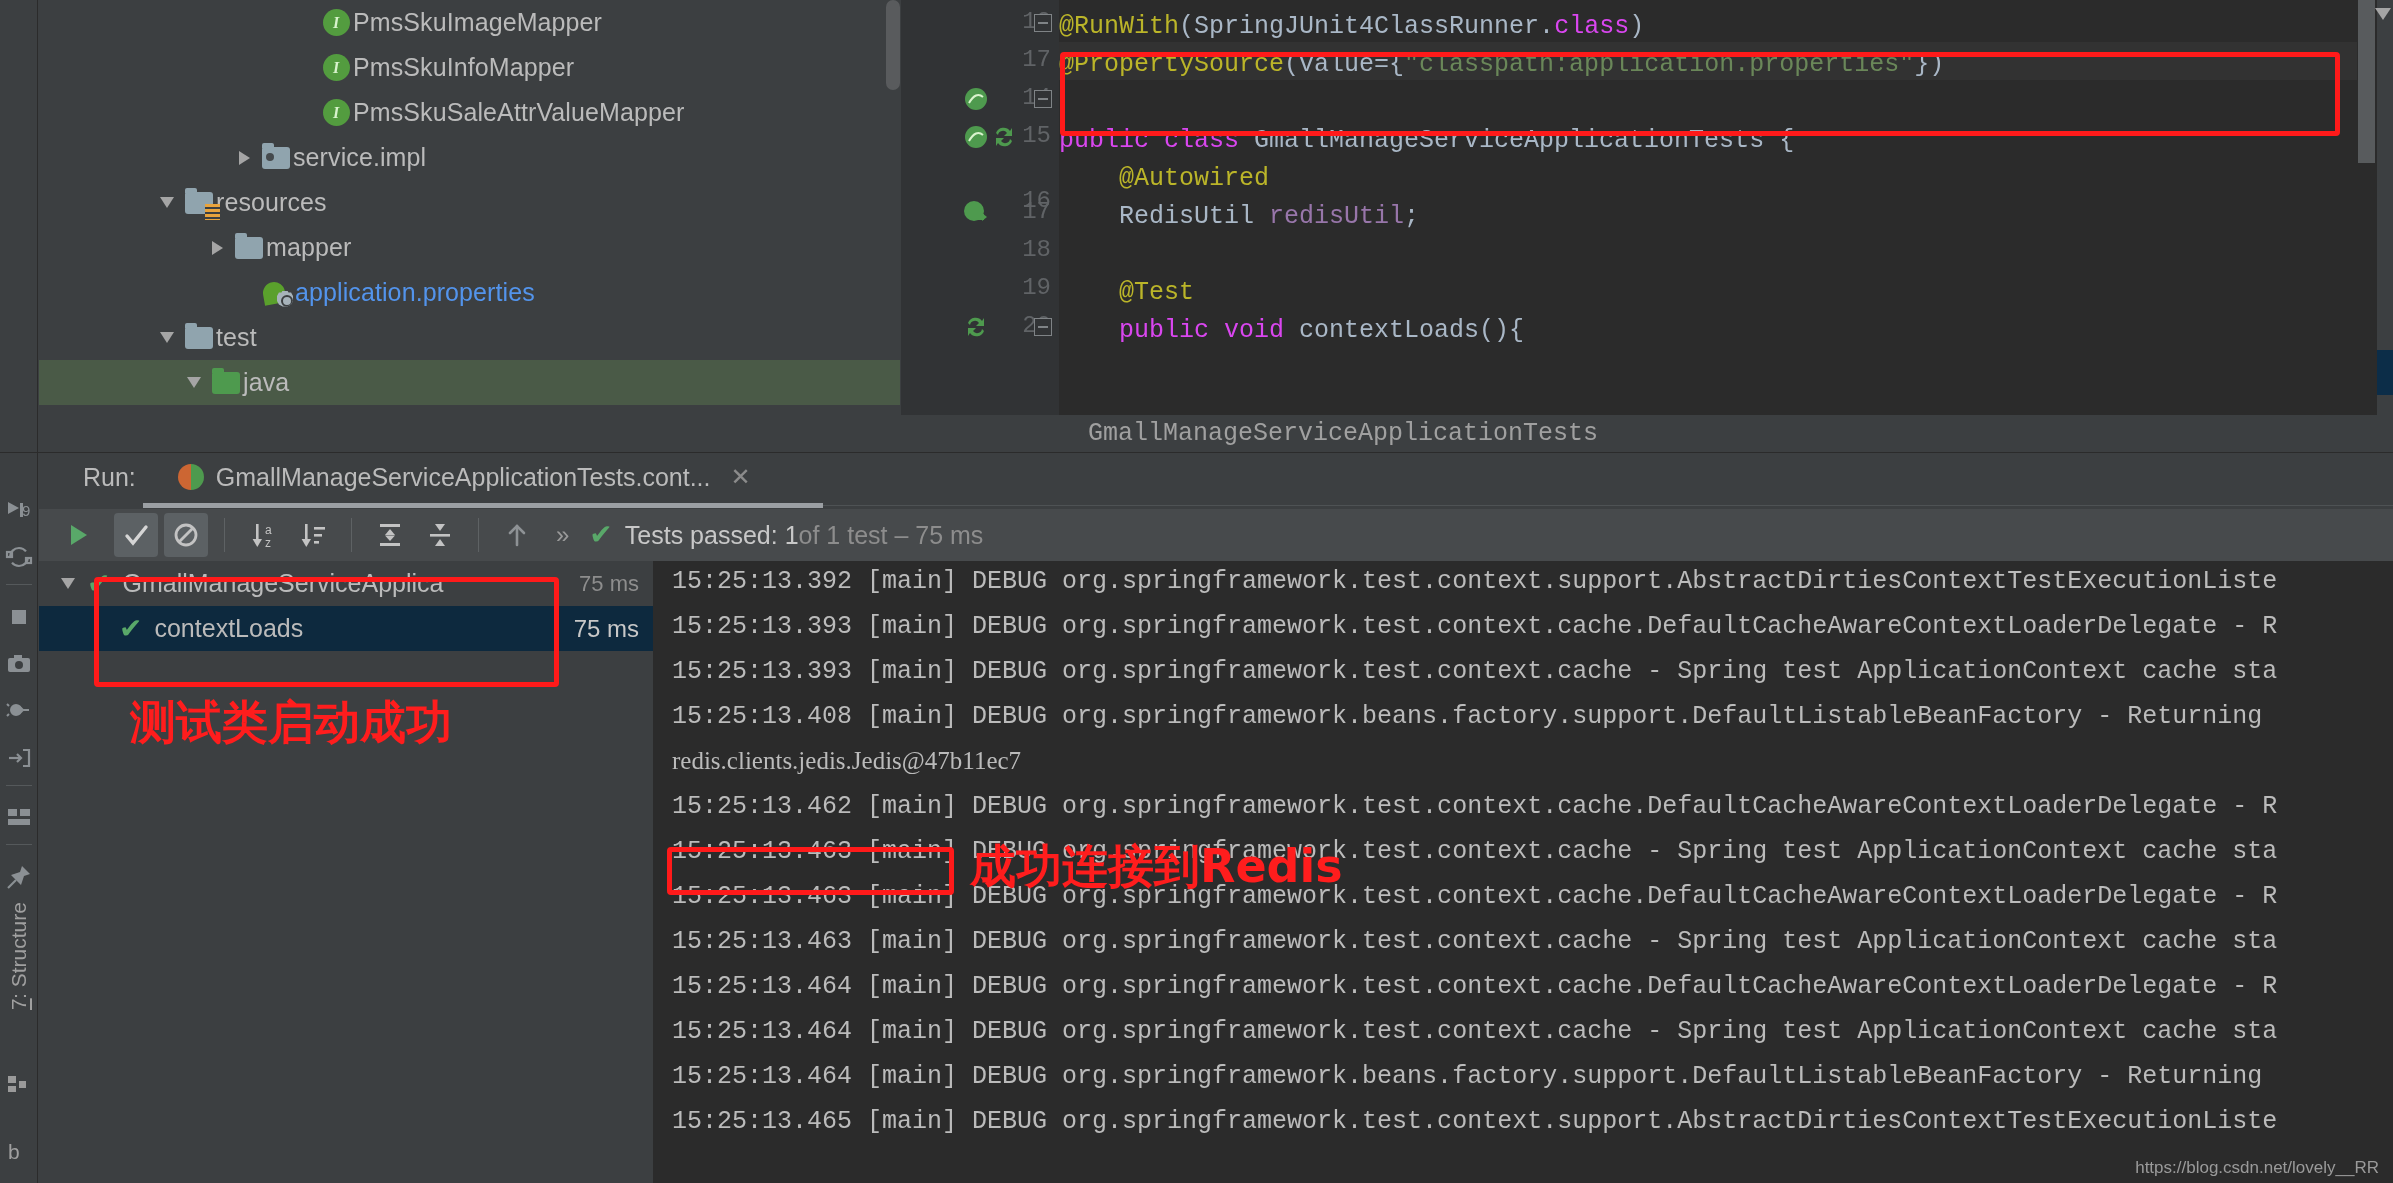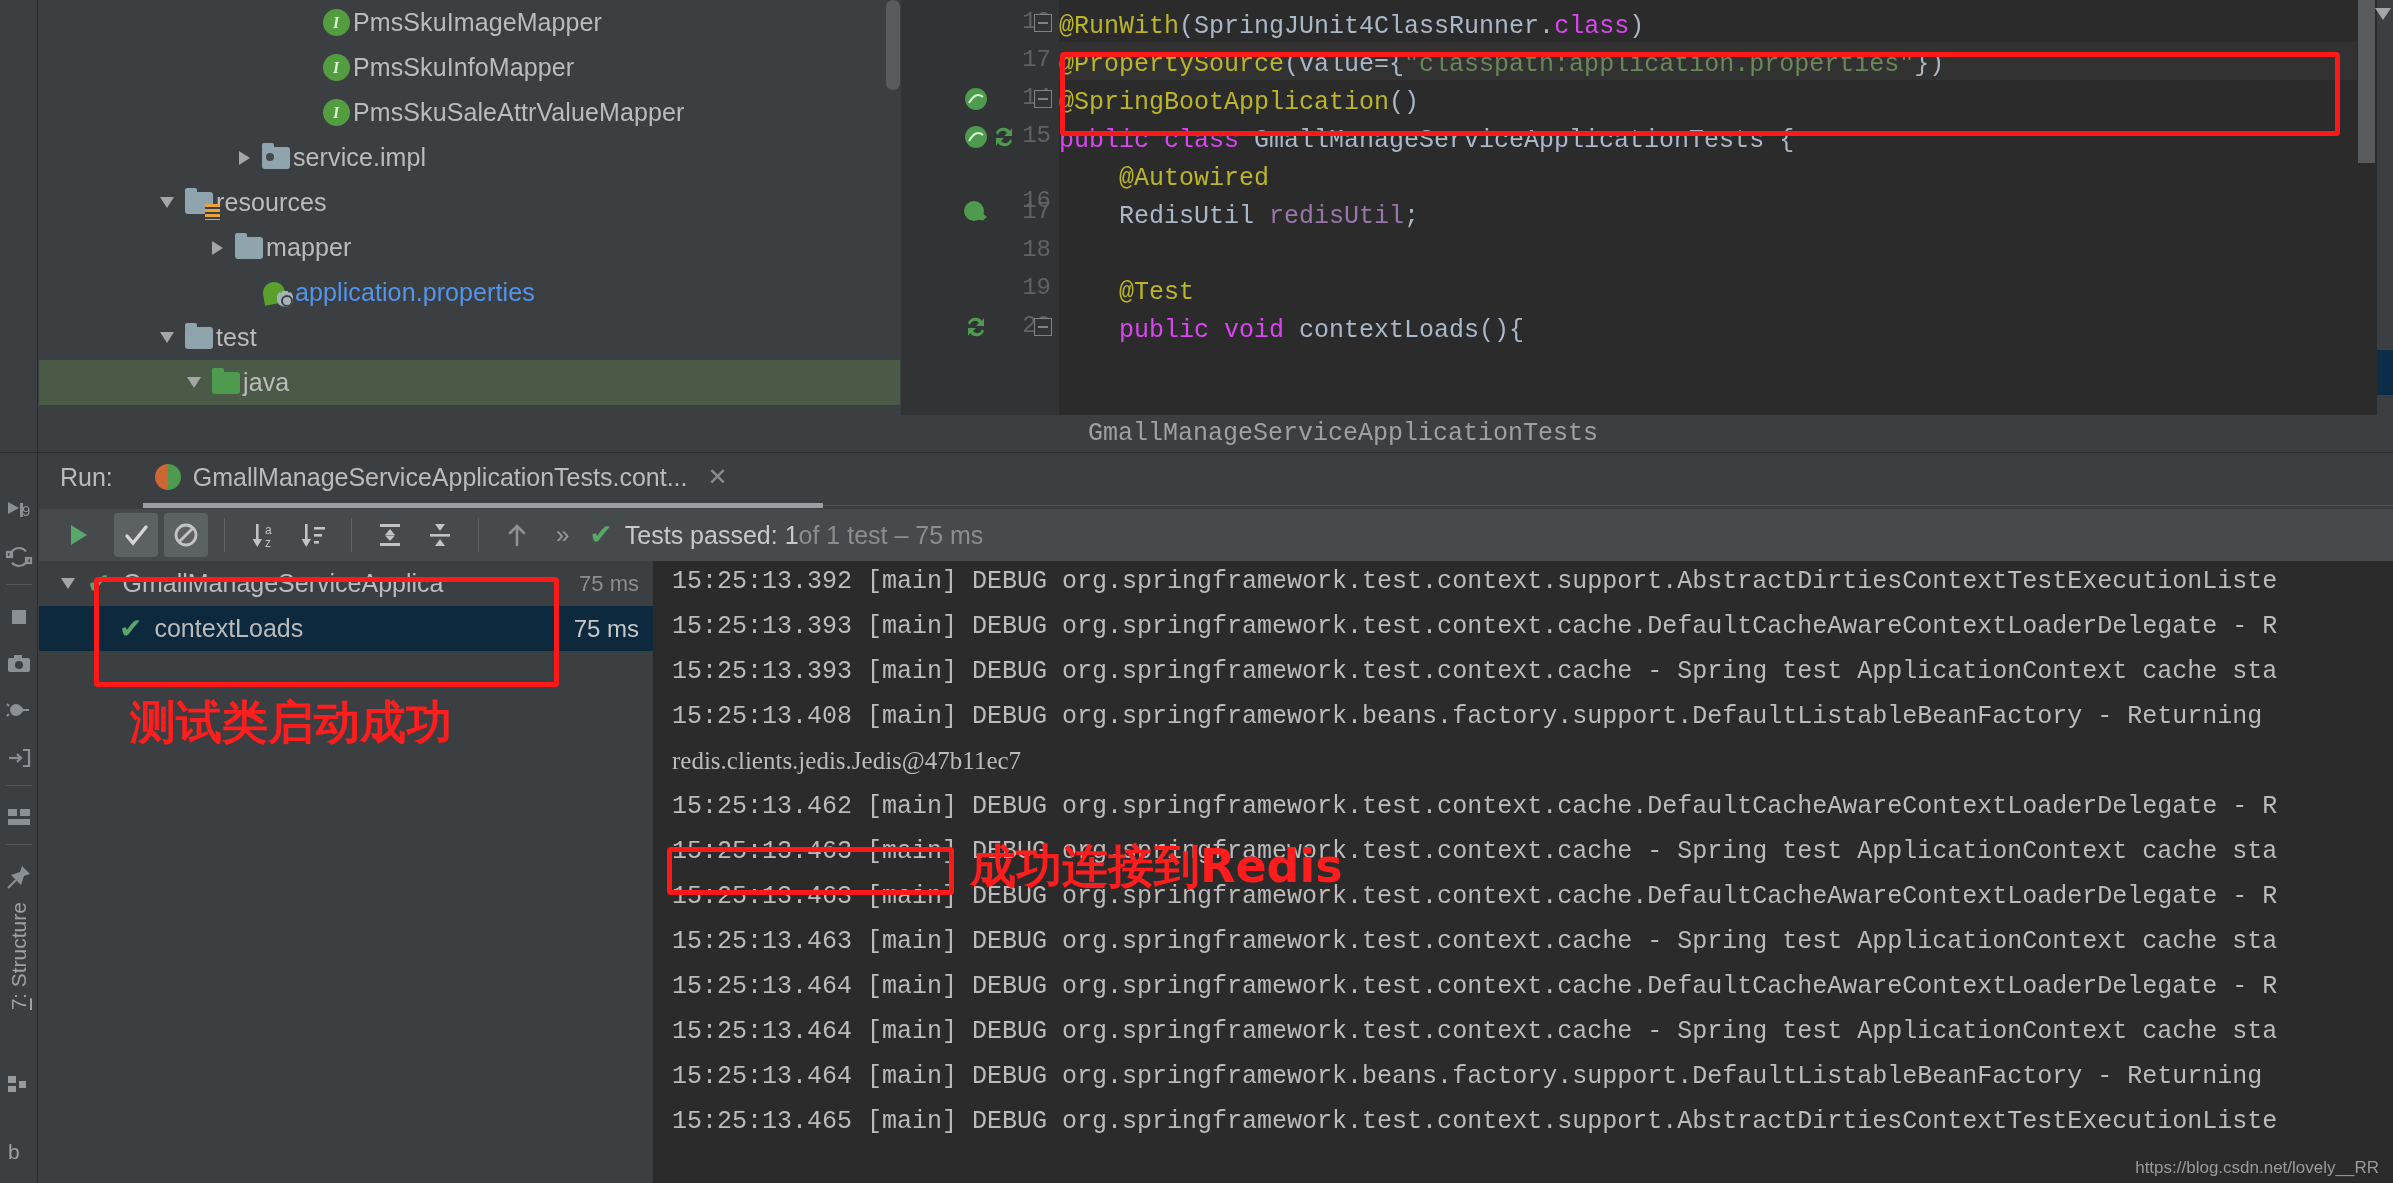--- a/index.html
+++ b/index.html
@@ -85,21 +85,21 @@
   .run-panel{position:absolute;left:0;top:452px;width:2393px;height:731px;background:#3c3f41;border-top:1px solid #2b2b2b;}
 
   
   .vstrip{position:absolute;left:0;top:0;width:38px;height:731px;background:#3c3f41;border-right:1px solid #2b2b2b;}
   .vstrip-label{position:absolute;left:0;bottom:128px;width:38px;height:200px;
       writing-mode:vertical-rl;transform:rotate(180deg);
       display:flex;align-items:center;justify-content:center;color:#a0a0a0;font-size:21px;white-space:nowrap;}
   .vstrip-ico{position:absolute;left:5px;width:28px;height:28px;}
   .vstrip-b{position:absolute;left:8px;bottom:20px;color:#a0a0a0;font-size:21px;}
 
-  .run-header{position:absolute;left:39px;top:0;width:2354px;height:48px;display:flex;align-items:center;}
+  .run-header{position:absolute;left:39px;top:0;width:2354px;height:48px;display:flex;align-items:center;padding-left:23px;}
   .run-label{margin-left:21px;font-size:25px;color:#bbbbbb;}
   .run-tab{display:flex;align-items:center;margin-left:42px;}
   .run-tab-ico{width:26px;height:26px;position:relative;margin-right:12px;}
   .run-tab-ico .lh{position:absolute;left:0;top:0;width:13px;height:26px;background:#cc6633;border-radius:13px 0 0 13px;}
   .run-tab-ico .rh{position:absolute;left:13px;top:0;width:13px;height:26px;background:#4e9a4e;border-radius:0 13px 13px 0;}
   .run-tab-name{font-size:25px;color:#bbbbbb;}
   .run-tab-close{margin-left:20px;color:#8b8b8b;font-size:24px;cursor:pointer;}
   .run-underline{position:absolute;left:143px;top:50px;width:680px;height:5px;background:#9b9fa3;}
   .run-underline-rest{position:absolute;left:823px;top:52px;width:1570px;height:1px;background:#4e5254;}
 
@@ -265,21 +265,20 @@
               <path d="M21 17 a8 8 0 0 1 -14 2 l-2 3 v-8 h8 l-3 3 a5 5 0 0 0 9 -2z" fill="#4e9a4e"></path>
             </svg></div>
           <div class="fold open" style="left: 133px; top: 14px;"></div>
           <div class="fold open" style="left: 133px; top: 90px;"></div>
           <div class="fold open" style="left: 133px; top: 318px;"></div>
         </div>
       <div class="code-area" id="codearea">
           <div class="hl-row" style="top: 42px;"></div>
           <div class="code-line" style="top: 8px;"><span class="ann">@RunWith</span><span class="plain">(</span><span class="cls">SpringJUnit4ClassRunner</span><span class="plain">.</span><span class="kw">class</span><span class="plain">)</span></div>
           <div class="code-line" style="top: 46px;"><span class="ann">@PropertySource</span><span class="plain">(</span><span class="plain">value=</span><span class="plain">{</span><span class="str">"classpath:application.properties"</span><span class="plain">})</span></div>
-          <div class="code-line" style="top: 84px;"><span class="ann">@SpringBootApplication</span><span class="plain">()</span></div>
           <div class="code-line" style="top: 122px;"><span class="kw">public class </span><span class="cls">GmallManageServiceApplicationTests</span><span class="plain"> {</span></div>
           <div class="code-line" style="top: 160px;"><span class="ann">    @Autowired</span></div>
           <div class="code-line" style="top: 198px;"><span class="plain">    </span><span class="cls">RedisUtil</span><span class="plain"> </span><span class="fld">redisUtil</span><span class="plain">;</span></div>
           <div class="code-line" style="top: 274px;"><span class="ann">    @Test</span></div>
           <div class="code-line" style="top: 312px;"><span class="kw">    public void </span><span class="cls">contextLoads</span><span class="plain">(){</span></div>
         </div>
       <div class="ed-scroll-track"></div>
       <div class="ed-scroll-thumb"></div>
       <div class="ed-right-rail">
         <div class="ed-rail-tri"></div>

